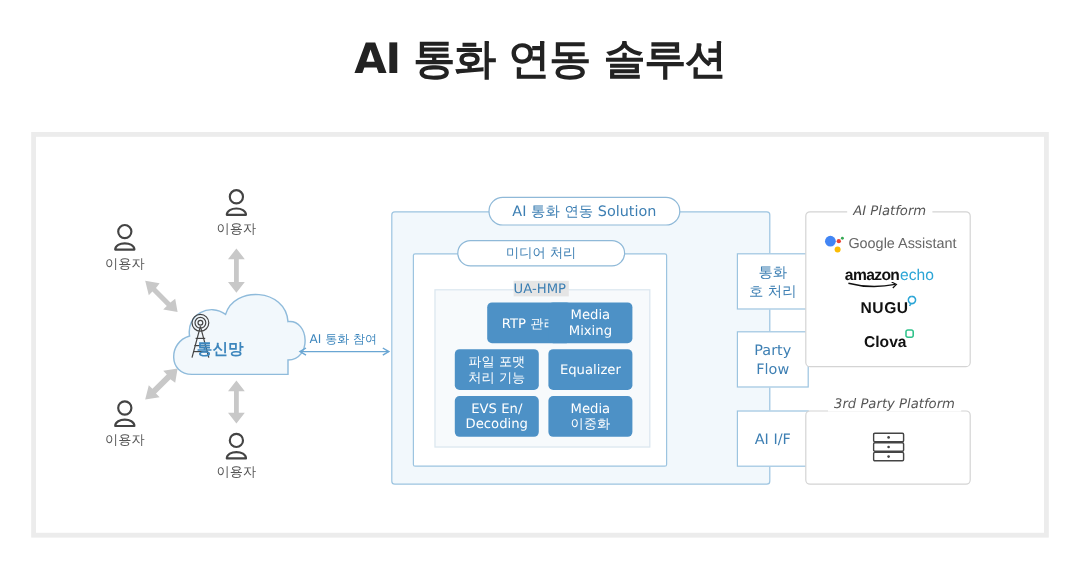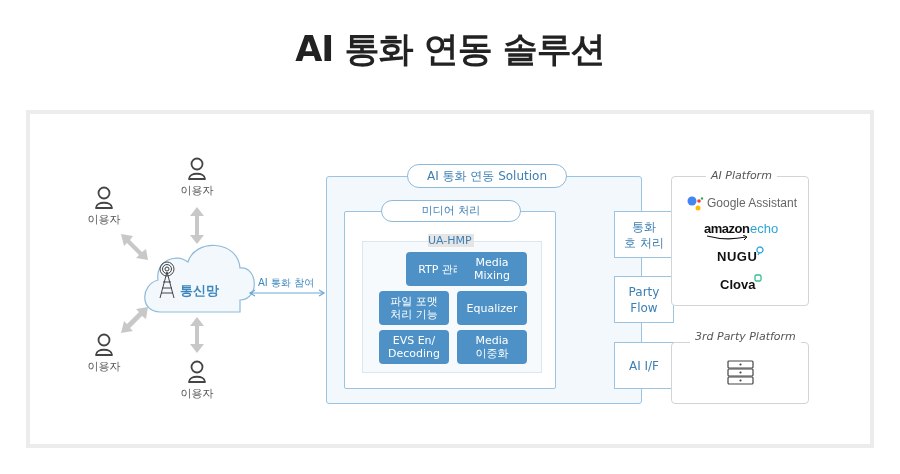--- a/index.html
+++ b/index.html
@@ -13,21 +13,21 @@
   }
   .frame {
     position: absolute; left: 26px; top: 110px; width: 848px; height: 338px;
     border: 4px solid #ececec; box-sizing: border-box; background: #fff;
   }
   .abs { position: absolute; }
   .user { position: absolute; width: 60px; text-align: center; }
   .user .lbl { font-size: 11px; color: #555; margin-top: 2px; }
   .user svg { display: block; margin: 0 auto; }
   .arrow-layer { position: absolute; left: 0; top: 0; width: 900px; height: 474px; pointer-events: none; }
-  .cloud-label { position: absolute; left: 180px; top: 282px; font-size: 13px; color: #3d86bd; font-weight: bold; }
+  .cloud-label { position: absolute; left: 164px; top: 282px; font-size: 13px; color: #3d86bd; font-weight: bold; }
   .conn-label { position: absolute; left: 258px; top: 276px; font-size: 10px; color: #3d86bd; }
   .solution {
     position: absolute; left: 326px; top: 176px; width: 316px; height: 228px;
     border: 1px solid #9cc4e0; background: #f2f8fc; border-radius: 3px; box-sizing: border-box;
   }
   .pill {
     position: absolute; background: #fff; border: 1px solid #8fb9d8; border-radius: 14px;
     text-align: center; color: #3d7fb3; box-sizing: border-box;
   }
   .pill-solution { left: 407px; top: 164px; width: 160px; height: 24px; line-height: 22px; font-size: 12px; }

